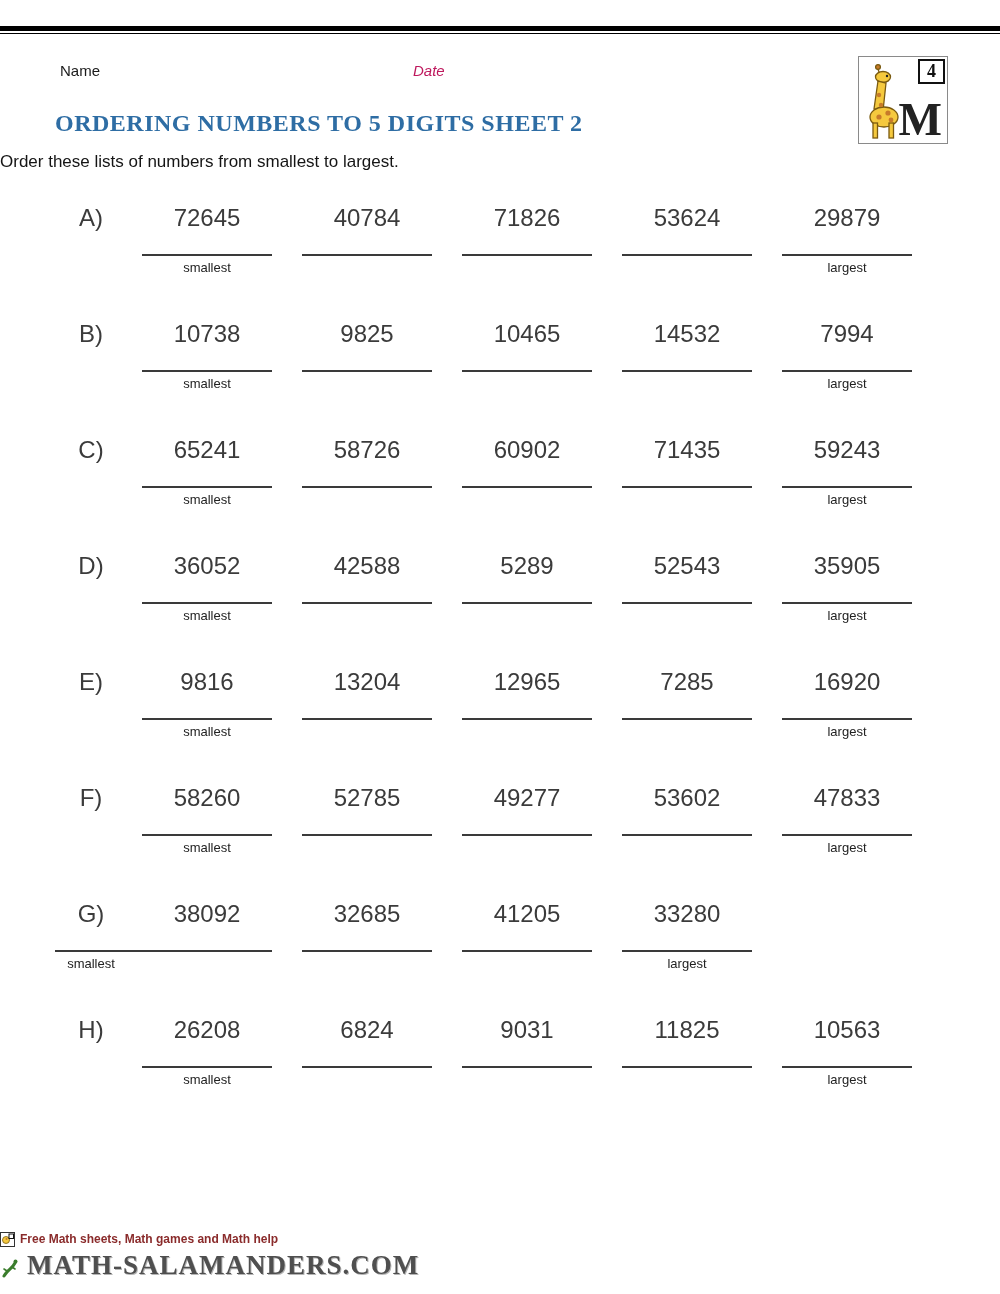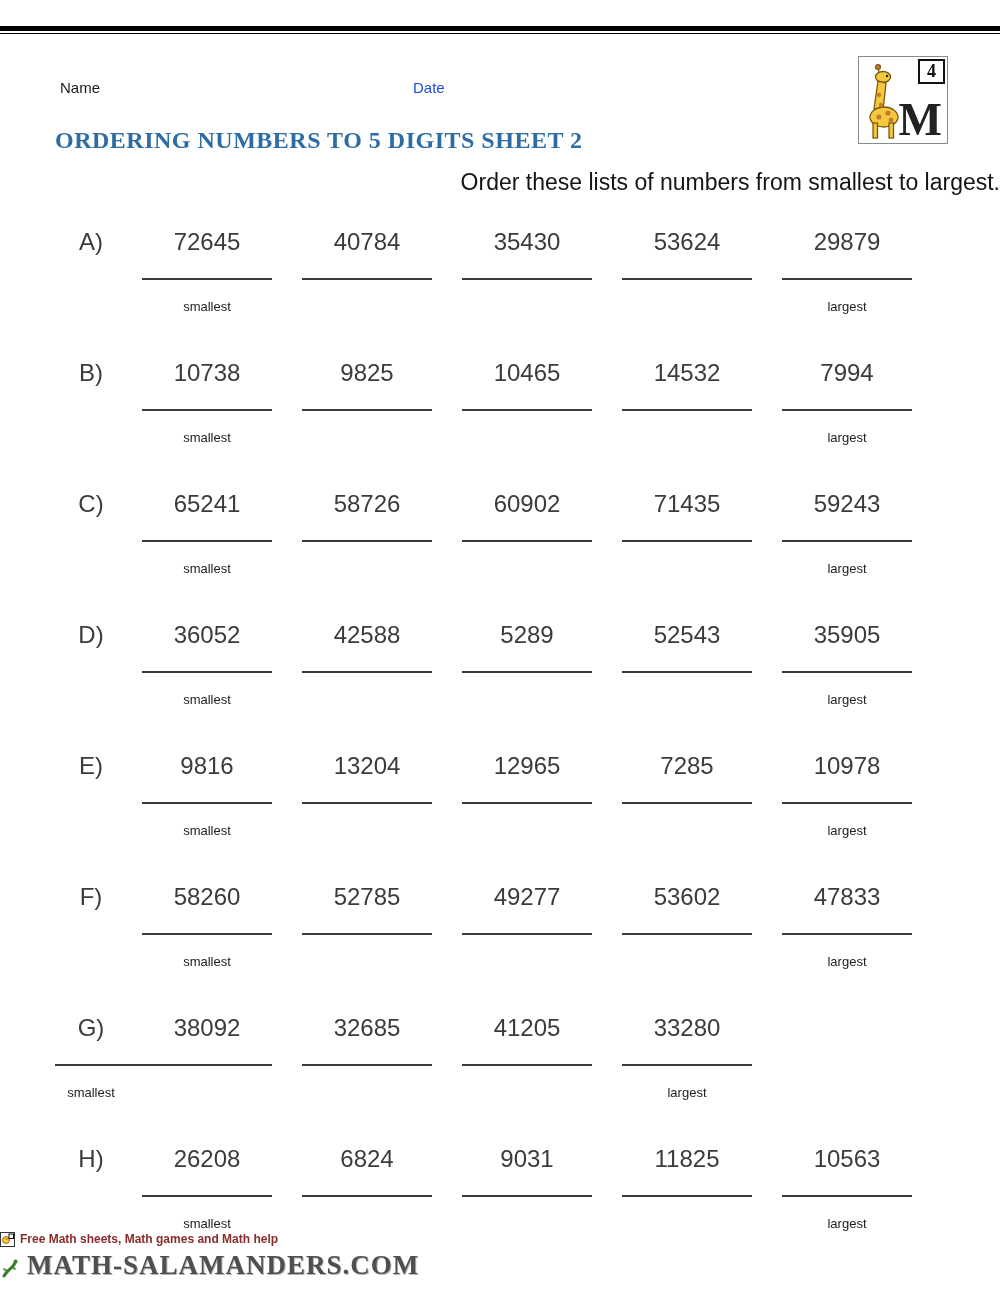--- a/index.html
+++ b/index.html
@@ -12,23 +12,23 @@
     color: #2b2b2b;
     overflow: hidden;
   }
 
   
   .top-rule-wrap { margin-top: 26px; }
   .rule-thick { height: 5px; background: #000; }
   .rule-thin  { height: 1px; background: #000; margin-top: 2px; }
 
   
-  .header-row { position: relative; height: 22px; margin-top: 45px; }
+  .header-row { position: relative; height: 22px; margin-top: 28px; }
   .name-label { position: absolute; left: 60px;  top: 0; font-size: 15px; color: #1a1a1a; }
-  .date-label { position: absolute; left: 413px; top: 0; font-size: 15px; color: #1d4ed8; }
+  .date-label { position: absolute; left: 413px; top: 0; font-size: 15px; color: #be185d; font-style: italic; }
 
   
   .logo-box {
     position: absolute; top: 56px; right: 52px;
     width: 90px; height: 88px;
     border: 1px solid #8a8a8a; background: #fff;
   }
   .giraffe { position: absolute; left: 2px; top: 4px; }
   .grade-box {
     position: absolute; top: 2px; right: 2px;
@@ -48,22 +48,22 @@
   .title {
     margin: 26px 0 0 55px;
     font-family: "Liberation Serif", serif;
     font-weight: bold;
     font-size: 24px;
     letter-spacing: 0.5px;
     color: #2e6da4;
   }
   .subtitle {
     margin-top: 15px;
-    text-align: right;
-    font-size: 23px;
+    text-align: left;
+    font-size: 17px;
     color: #151515;
   }
 
   
   #problems { margin: 26px 0 0 55px; }
   .problem-row {
     display: grid;
     grid-template-columns: 72px repeat(5, 160px);
     margin-bottom: 36px;
   }
@@ -74,21 +74,21 @@
     color: #3b3b3b;
   }
   .line-cell { padding-top: 16px; }
   .blank {
     width: 130px; height: 0;
     margin: 0 auto;
     border-bottom: 2px solid #3a3a3a;
   }
   .blank-label {
     height: 18px;
-    margin-top: 19px;
+    margin-top: 4px;
     font-size: 13px;
     color: #222;
   }
 
   
   .footer { position: absolute; top: 1232px; left: 0; width: 100%; text-align: left; }
   .tagline-row { font-size: 12px; font-weight: bold; color: #8a2b2b; }
   .tagline-row svg, .site-row svg { vertical-align: middle; margin-right: 5px; }
   .site-row {
     margin-top: 3px;
@@ -138,21 +138,21 @@
 </div>
 
 <h1 class="title">ORDERING NUMBERS TO 5 DIGITS SHEET 2</h1>
 <p class="subtitle">Order these lists of numbers from smallest to largest.</p>
 
 <div id="problems">
   <div class="problem-row">
     <div class="cell letter-cell">A)</div>
     <div class="cell num-cell">72645</div>
     <div class="cell num-cell">40784</div>
-    <div class="cell num-cell">35430</div>
+    <div class="cell num-cell">71826</div>
     <div class="cell num-cell">53624</div>
     <div class="cell num-cell">29879</div>
     <div class="cell"></div>
     <div class="cell line-cell">
       <div class="blank"></div>
       <div class="blank-label">smallest</div>
     </div>
     <div class="cell line-cell">
       <div class="blank"></div>
     </div>
@@ -248,21 +248,21 @@
       <div class="blank-label">largest</div>
     </div>
   </div>
 
   <div class="problem-row">
     <div class="cell letter-cell">E)</div>
     <div class="cell num-cell">9816</div>
     <div class="cell num-cell">13204</div>
     <div class="cell num-cell">12965</div>
     <div class="cell num-cell">7285</div>
-    <div class="cell num-cell">10978</div>
+    <div class="cell num-cell">16920</div>
     <div class="cell"></div>
     <div class="cell line-cell">
       <div class="blank"></div>
       <div class="blank-label">smallest</div>
     </div>
     <div class="cell line-cell">
       <div class="blank"></div>
     </div>
     <div class="cell line-cell">
       <div class="blank"></div>

